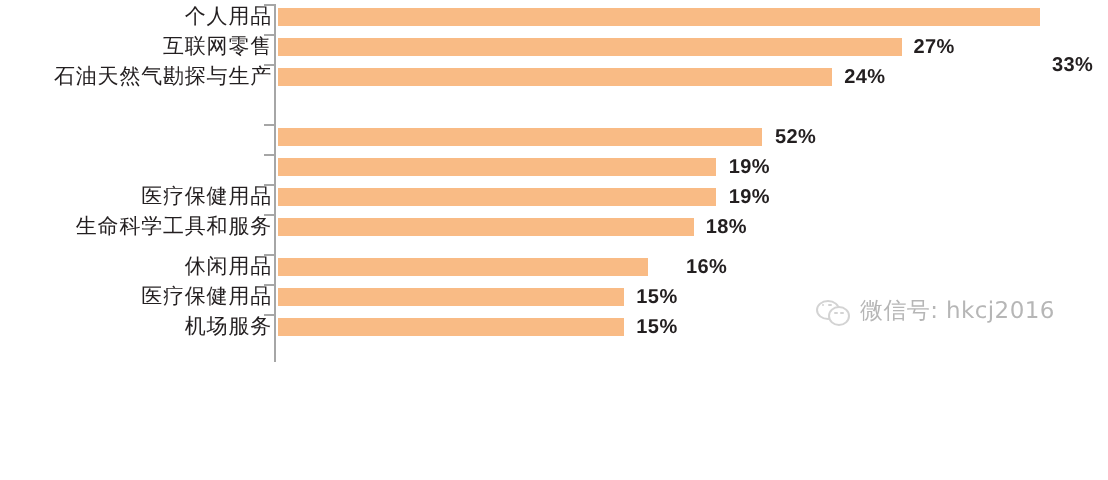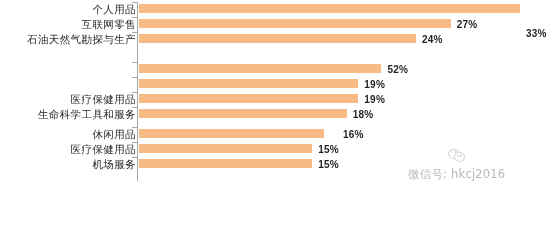--- a/index.html
+++ b/index.html
@@ -90,21 +90,20 @@
 
   
   #watermark {
     position: absolute;
     left: 408px;
     top: 148px;
     display: flex;
     align-items: center;
     gap: 5px;
     opacity: 0.62;
-    flex-direction: column;
   }
   #watermark .wm-text {
     font-family: "DejaVu Sans", "Liberation Sans", sans-serif;
     font-size: 11.5px;
     color: #8a8a8a;
     white-space: nowrap;
     letter-spacing: 0.2px;
   }
   #watermark .wm-icon {
     width: 17px;

